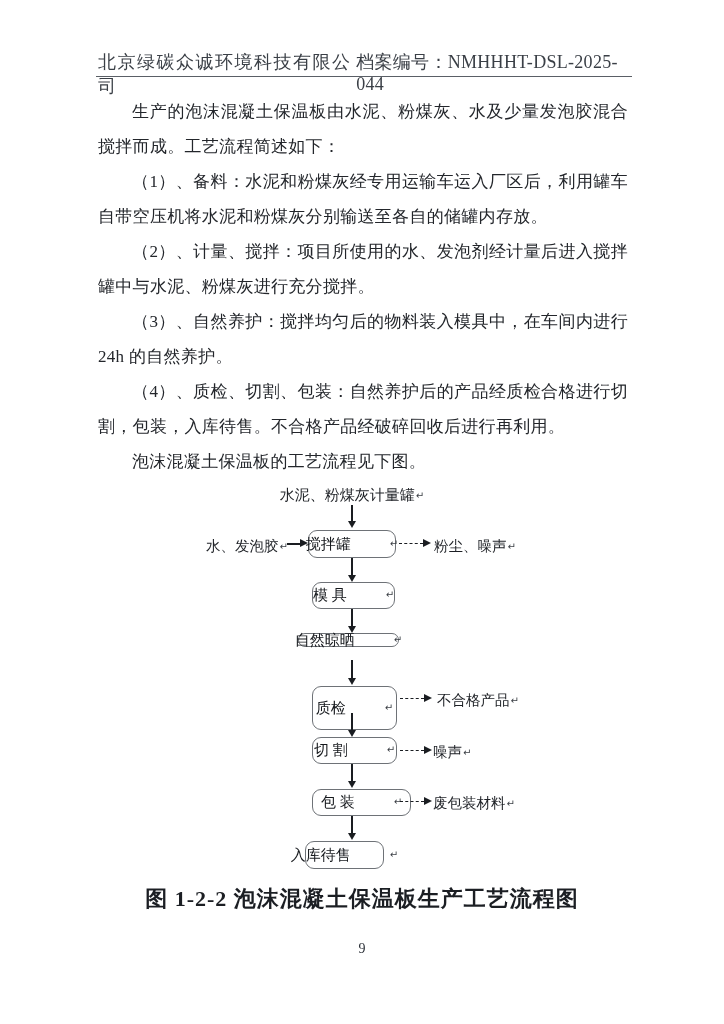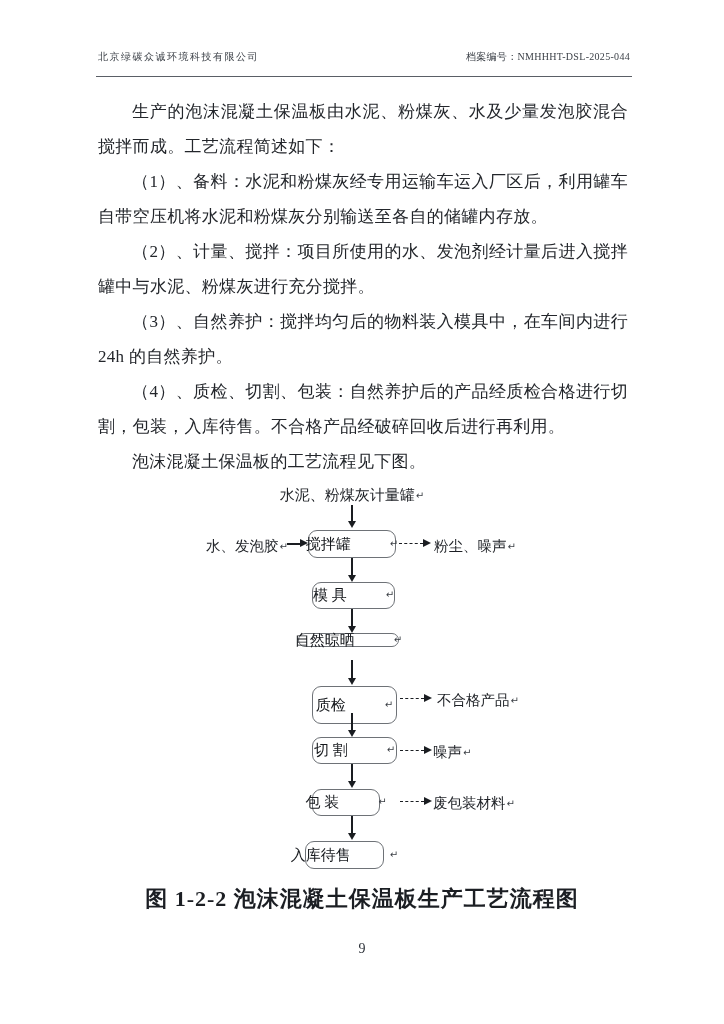--- a/index.html
+++ b/index.html
@@ -10,21 +10,21 @@
     color: #222;
     position: relative;
     overflow: hidden;
   }
   .page { position: absolute; inset: 0; background: #fff; }
 
   
   .header {
     position: absolute; top: 50px; left: 98px; right: 94px;
     display: flex; justify-content: space-between; align-items: baseline;
-    font-size: 10px; color: #3a3f46;
+    font-size: 18px; color: #3a3f46;
   }
   .header .company { letter-spacing: 1.5px; }
   .header .docno-wrap { letter-spacing: 0.3px; }
   .header-rule {
     position: absolute; top: 76px; left: 96px; right: 92px;
     border-top: 1.2px solid #5a5f66;
   }
 
   
   .body-text {
@@ -129,39 +129,39 @@
 
     <div class="varrow" style="top:609px;height:17px"></div>
 
     <div class="fbox" style="left:298px;top:633px;width:101px;height:14px">
         <span>自然晾晒</span>
         <span class="pmark">↵</span>
       </div>
 
     <div class="varrow" style="top:660px;height:18px"></div>
 
-    <div class="fbox" style="left:312px;top:686px;width:85px;height:38px">
+    <div class="fbox" style="left:312px;top:686px;width:85px;height:44px">
         <span>质检</span>
         <span class="pmark">↵</span>
       </div>
     <div class="darrow" style="left:400px;top:698px"></div>
     <div class="side-label" style="left:437px;top:691px"><span>不合格产品</span><span class="pmark">↵</span></div>
 
     <div class="varrow" style="top:713px;height:17px"></div>
 
     <div class="fbox" style="left:312px;top:737px;width:85px;height:27px">
         <span>切 割</span>
         <span class="pmark">↵</span>
       </div>
     <div class="darrow" style="left:400px;top:750px"></div>
     <div class="side-label" style="left:433px;top:743px"><span>噪声</span><span class="pmark">↵</span></div>
 
     <div class="varrow" style="top:764px;height:17px"></div>
 
-    <div class="fbox" style="left:312px;top:789px;width:68px;height:27px">
+    <div class="fbox" style="left:312px;top:789px;width:99px;height:27px">
         <span>包 装</span>
         <span class="pmark">↵</span>
       </div>
     <div class="darrow" style="left:400px;top:801px"></div>
     <div class="side-label" style="left:433px;top:794px"><span>废包装材料</span><span class="pmark">↵</span></div>
 
     <div class="varrow" style="top:816px;height:17px"></div>
 
     <div class="fbox" style="left:305px;top:841px;width:79px;height:28px">
         <span>入库待售</span>

